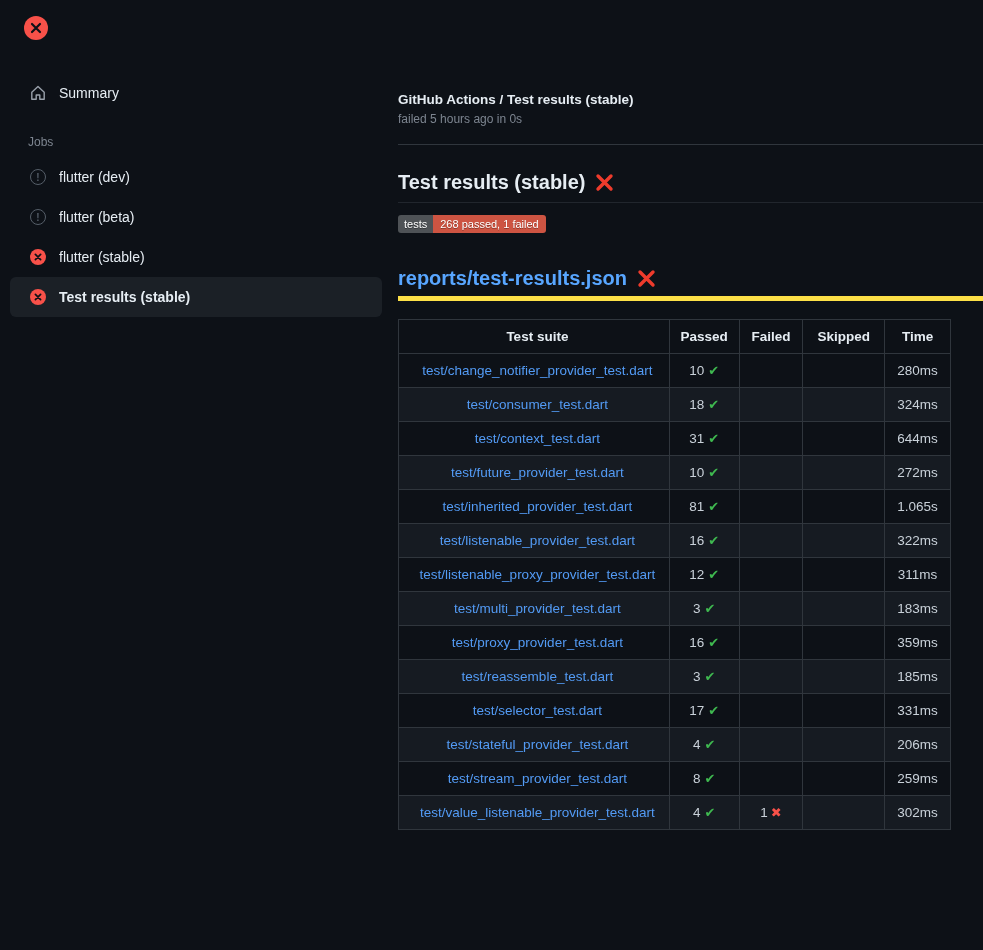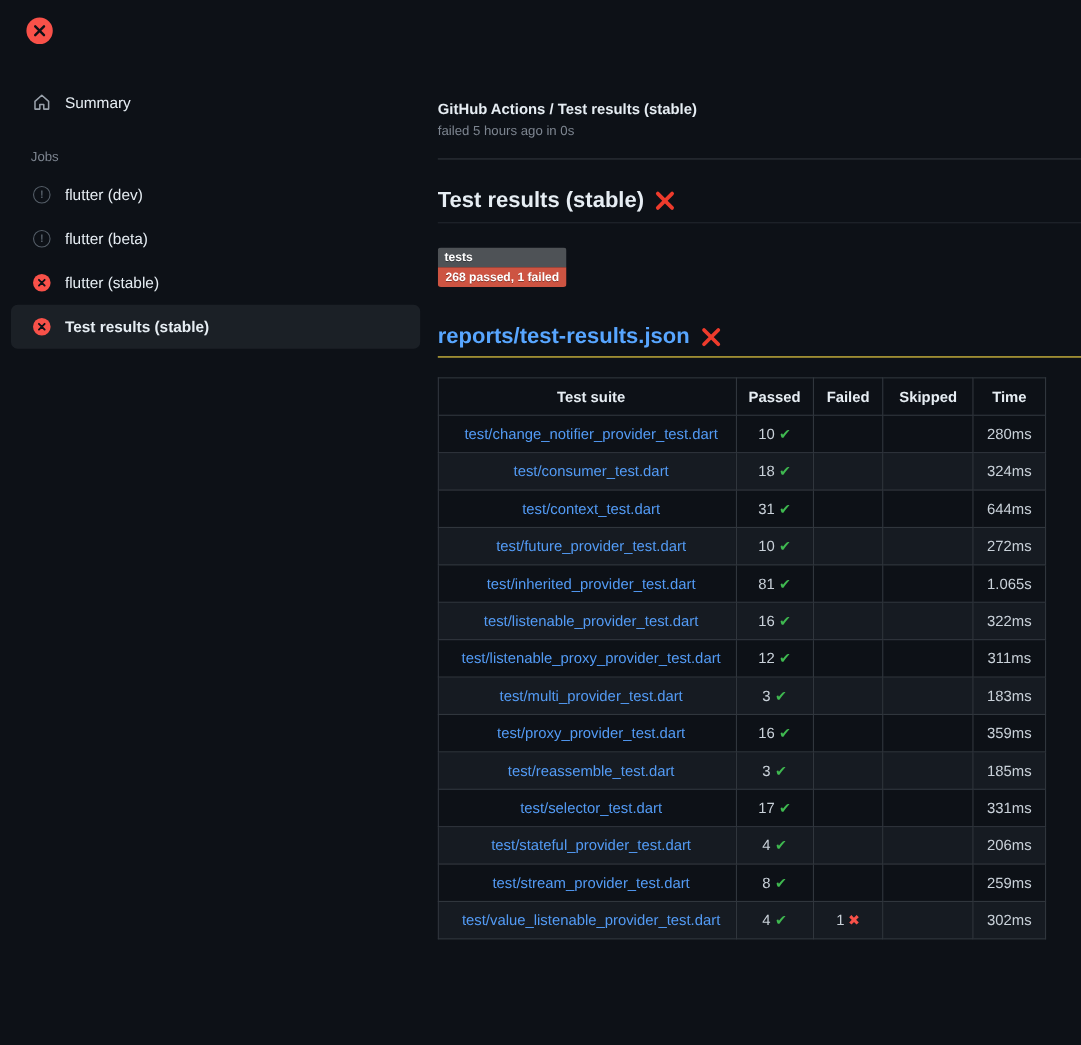--- a/index.html
+++ b/index.html
@@ -63,34 +63,33 @@
   .divider { border:none; border-top:1px solid #30363d; margin-top:18px; }
   h2.section-title {
     margin-top:26px; padding-bottom:8px;
     border-bottom:1px solid #21262d;
     font-size:20px; font-weight:700; color:#e6edf3;
     display:flex; align-items:center; gap:10px;
   }
   .cross-icon { display:inline-flex; flex:none; }
   
   .badge {
-    margin-top:22px;
+    margin-top:12px;
     display:inline-flex;
     border-radius:3px; overflow:hidden;
-    font-size:11px; font-weight:700; color:#ffffff;
+    font-size:11px; font-weight:400; color:#ffffff;
     text-shadow:0 1px 0 rgba(0,0,0,0.35);
     line-height:18px;
-    flex-direction:column;
   }
   .badge-label { background:#4e5256; padding:0 6px; }
   .badge-value { background:#cd5442; padding:0 7px; }
   
   h3.report-title {
     margin-top:34px; padding-bottom:6px;
-    border-bottom:1px solid #fde047;
+    border-bottom:5px solid #fde047;
     font-size:20px; font-weight:700;
     display:flex; align-items:center; gap:10px;
   }
   h3.report-title a { color:#58a6ff; text-decoration:none; }
   
   .run-summary { margin-top:20px; font-size:13.5px; color:#c9d1d9; }
   .run-summary b { color:#e6edf3; }
   
   table.results {
     margin-top:18px;

